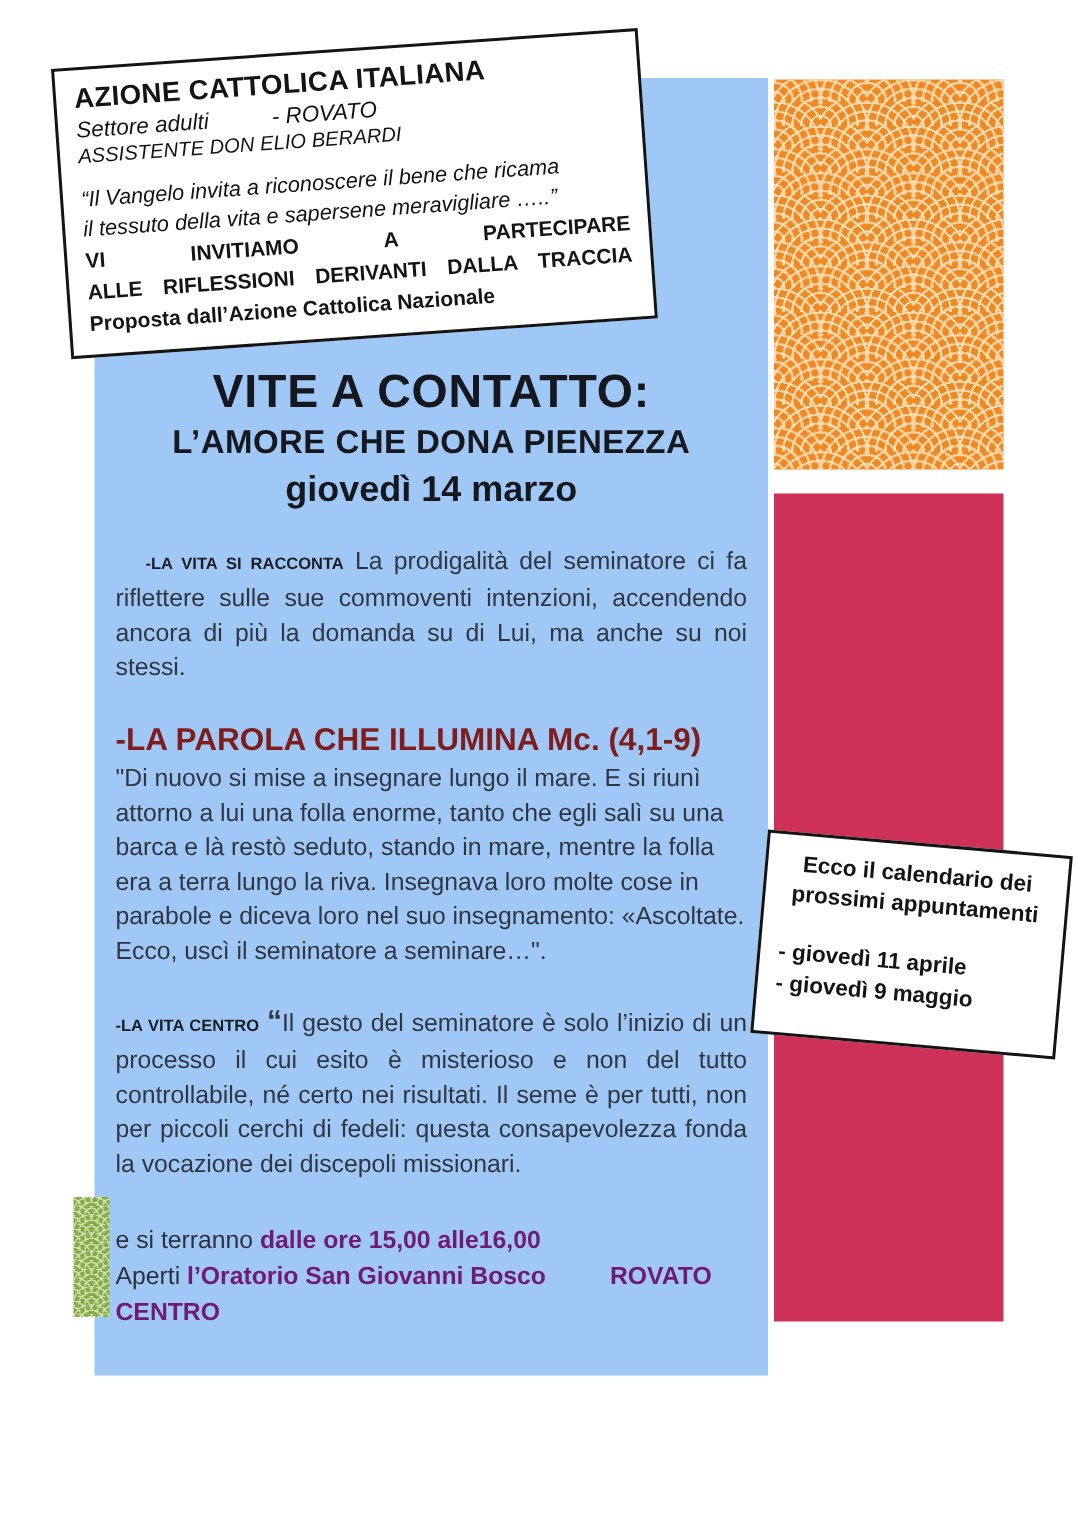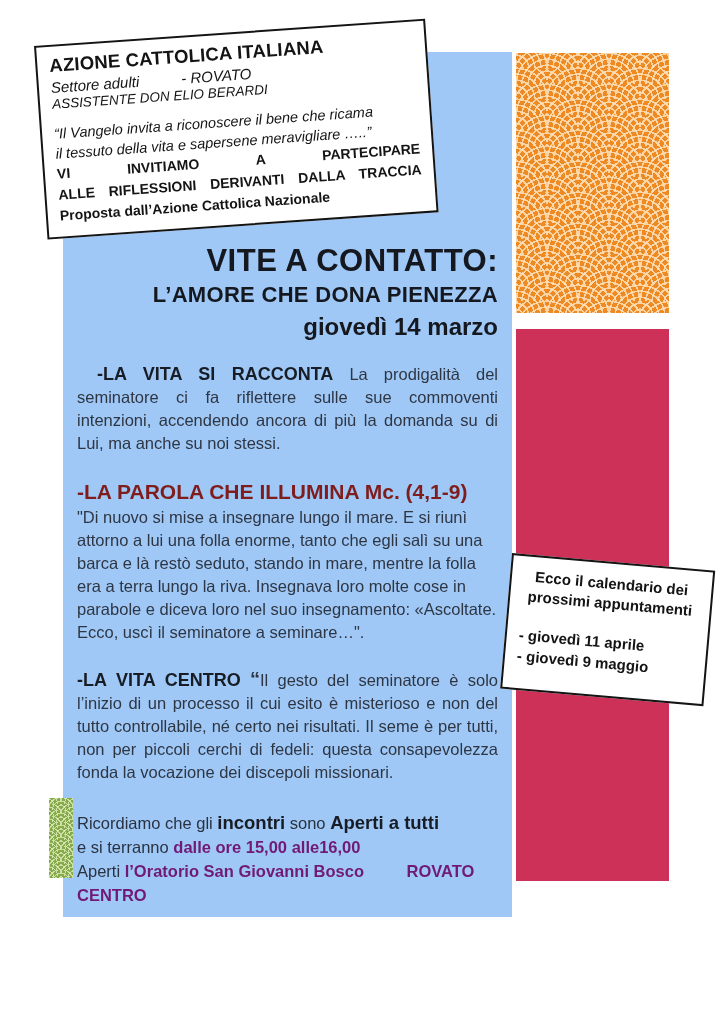--- a/index.html
+++ b/index.html
@@ -11,28 +11,28 @@
     font-family:"Liberation Sans", sans-serif;
     color:#2a3240;
   }
   
   .blue-box{
     position:absolute;left:63px;top:52px;width:449px;height:865px;
     background:#9fc8f6;
     box-sizing:border-box;
     padding:190px 14px 0 14px;
   }
-  .title{ text-align:right; color:#15181f; font-weight:bold; }
+  .title{ text-align:center; color:#15181f; font-weight:bold; }
   .title-l1{ font-size:31px; line-height:37px; letter-spacing:.5px;}
   .title-l2{ font-size:22px; line-height:31px; letter-spacing:.3px;}
   .title-l3{ font-size:24px; line-height:33px; }
   .para{ font-size:16.5px; line-height:23px; color:#2e3644; }
   .just{ text-align:justify; }
   .p1{ margin-top:20px; text-indent:20px; }
-  .lead{ font-weight:bold; color:#171c25; font-size:18px; }
+  .lead{ font-weight:bold; color:#171c25; font-size:11px; }
   .p2h{ margin-top:24px; font-weight:bold; color:#7f1d1d; font-size:21px; line-height:26px;}
   .p2b{ margin-top:1px; }
   .p3{ margin-top:24px; }
   .bigquote{ font-weight:bold; font-size:20px; }
   .footer{ margin-top:27px; font-size:16.5px; line-height:24px; }
   .fb{ font-weight:bold; color:#701a75; }
   .fb-lg{ font-weight:bold; color:#171c25; font-size:18.5px; }
   .gap-left{ margin-left:38px; }
   
   .orange-box{
@@ -109,26 +109,20 @@
     <div class="p2h">-LA PAROLA CHE ILLUMINA Mc. (4,1-9)</div>
     <div class="para p2b">"Di nuovo si mise a insegnare lungo il mare. E si riunì attorno a lui una folla enorme, tanto che egli salì su una barca e là restò seduto, stando in mare, mentre la folla era a terra lungo la riva.  Insegnava loro molte cose in parabole e diceva loro nel suo insegnamento: «Ascoltate. Ecco, uscì il seminatore a seminare…".</div>
 
     <div class="para just p3">
       <span class="lead">-LA VITA CENTRO</span>
       <span class="bigquote">“</span><span>Il gesto del seminatore è solo l’inizio di un processo il cui esito è misterioso e non del tutto controllabile, né certo nei risultati. Il seme è per tutti, non per piccoli cerchi di fedeli: questa consapevolezza fonda la vocazione dei discepoli missionari.</span>
     </div>
 
     <div class="footer">
       <div>
-        <span>Ricordiamo che gli</span>
-        <span class="fb-lg">incontri</span>
-        <span>sono</span>
-        <span class="fb-lg">Aperti a tutti</span>
-      </div>
-      <div>
         <span>e si terranno</span>
         <span class="fb">dalle ore 15,00 alle16,00</span>
       </div>
       <div>
         <span>Aperti</span>
         <span class="fb">l’Oratorio San Giovanni Bosco</span>
         <span class="fb gap-left">ROVATO CENTRO</span>
       </div>
     </div>
   </div>

